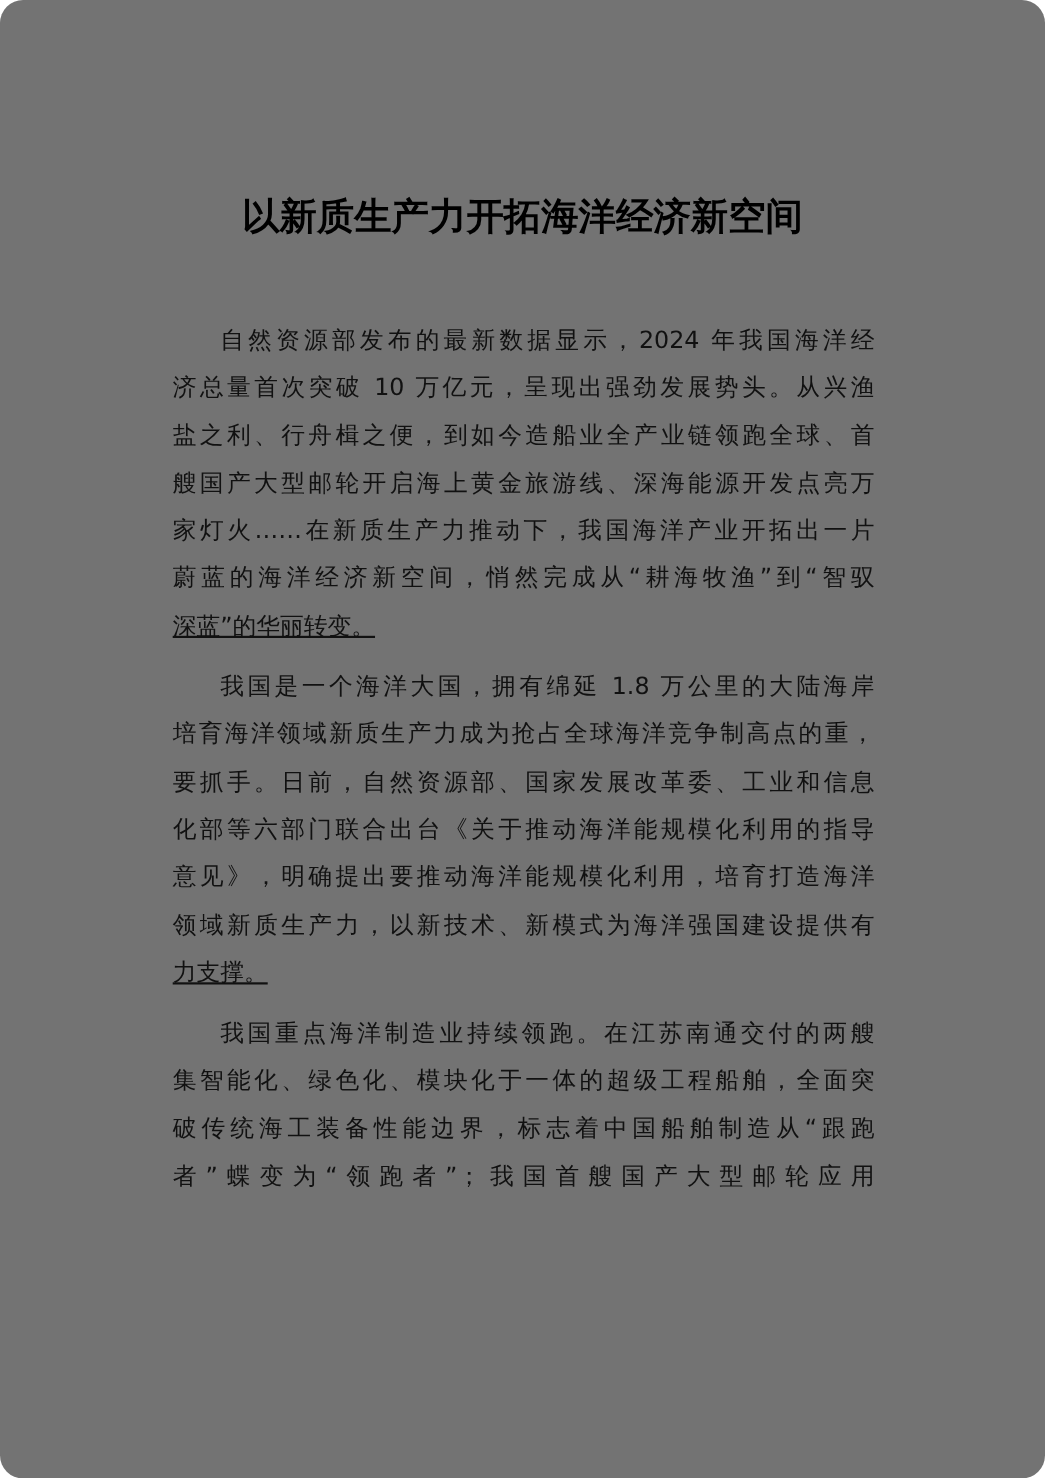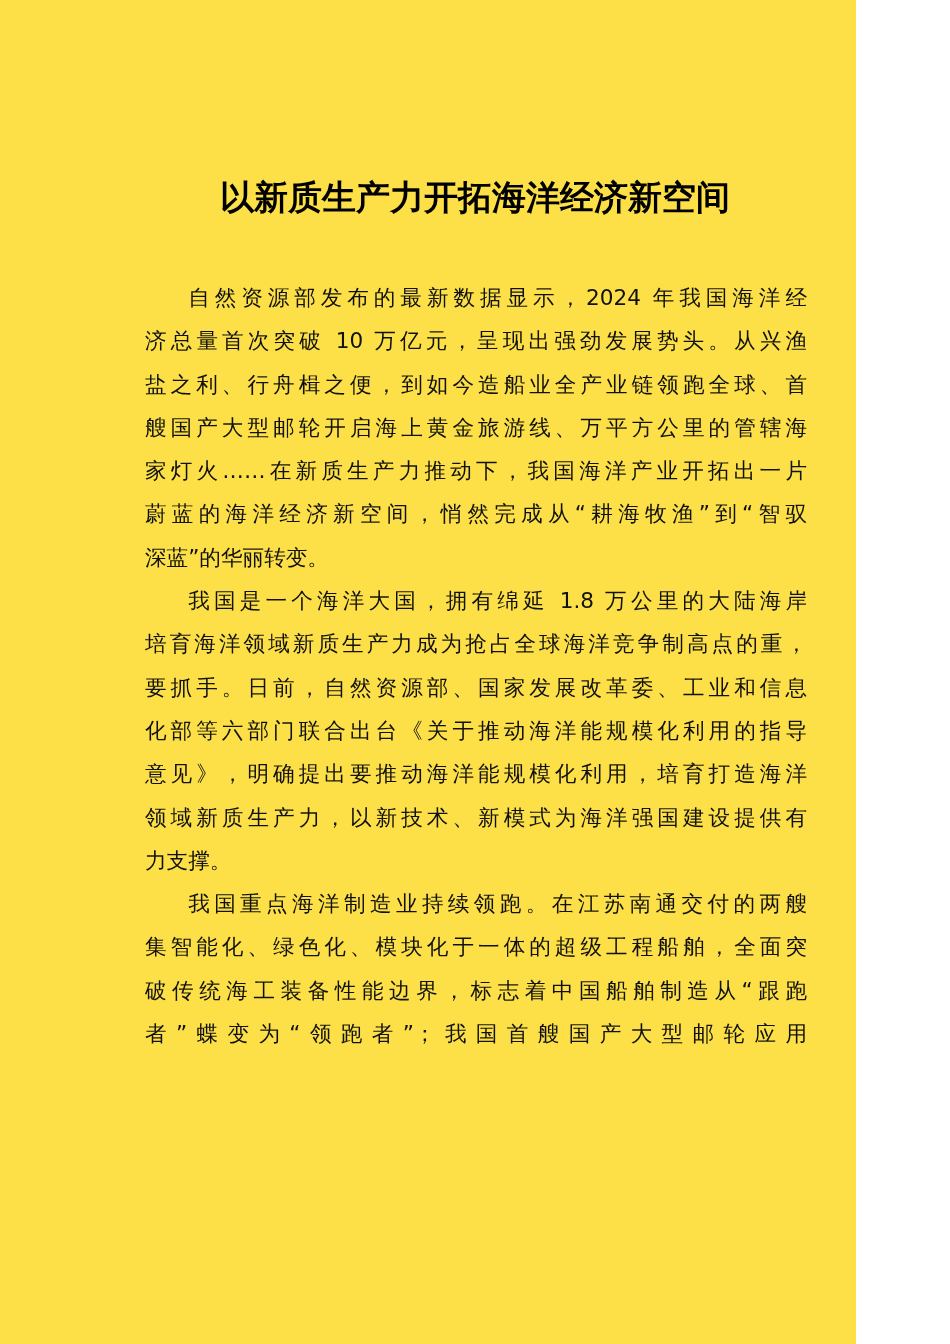--- a/index.html
+++ b/index.html
@@ -1,45 +1,45 @@
 <!DOCTYPE html>
 <html><head>
 <meta charset="utf-8">
 <style>
   html, body { margin: 0; padding: 0; background: #ffffff; }
   body { width: 950px; height: 1344px; position: relative; overflow: hidden; }
-  .page { position: absolute; left: 0; top: 0; width: 856px; height: 1344px; background: #fde047; }
+  .page { position: absolute; left: 0; top: 0; width: 950px; height: 1344px; background: #737373; border-radius: 21px; }
   .title {
     position: absolute; left: 0; top: 172px; width: 950px; text-align: center;
     font-family: "DejaVu Serif", "Liberation Serif", serif;
     font-weight: bold; font-size: 34px; line-height: 50px; color: #000;
     letter-spacing: 0px;
   }
   .body {
     position: absolute; left: 145px; top: 276px; width: 662px;
     font-family: "DejaVu Sans", "Liberation Sans", sans-serif;
     font-size: 21.6px; line-height: 43.3px; color: #111;
   }
-  .para { margin: 0; text-indent: 2em; text-align: justify; text-align-last: left; }
+  .para { margin: 12px; text-indent: 2em; text-align: justify; text-align-last: left; }
   .line { display: block; white-space: nowrap; text-align: justify; text-align-last: justify; text-indent: 0; }
   .line.first { padding-left: 2em; }
-  .line.last { text-align-last: left; }
+  .line.last { text-align-last: left; text-decoration: underline; }
 </style>
 </head>
 <body>
 
 <div class="page">
   <div class="title">以新质生产力开拓海洋经济新空间</div>
 
   <div class="body">
     <div class="para">
       <span class="line first">自然资源部发布的最新数据显示，2024 年我国海洋经</span>
       <span class="line">济总量首次突破 10 万亿元，呈现出强劲发展势头。从兴渔</span>
       <span class="line">盐之利、行舟楫之便，到如今造船业全产业链领跑全球、首</span>
-      <span class="line">艘国产大型邮轮开启海上黄金旅游线、万平方公里的管辖海</span>
+      <span class="line">艘国产大型邮轮开启海上黄金旅游线、深海能源开发点亮万</span>
       <span class="line">家灯火……在新质生产力推动下，我国海洋产业开拓出一片</span>
       <span class="line">蔚蓝的海洋经济新空间，悄然完成从“耕海牧渔”到“智驭</span>
       <span class="line last">深蓝”的华丽转变。</span>
     </div>
     <div class="para">
       <span class="line first">我国是一个海洋大国，拥有绵延 1.8 万公里的大陆海岸</span>
       <span class="line">培育海洋领域新质生产力成为抢占全球海洋竞争制高点的重，</span>
       <span class="line">要抓手。日前，自然资源部、国家发展改革委、工业和信息</span>
       <span class="line">化部等六部门联合出台《关于推动海洋能规模化利用的指导</span>
       <span class="line">意见》，明确提出要推动海洋能规模化利用，培育打造海洋</span>

